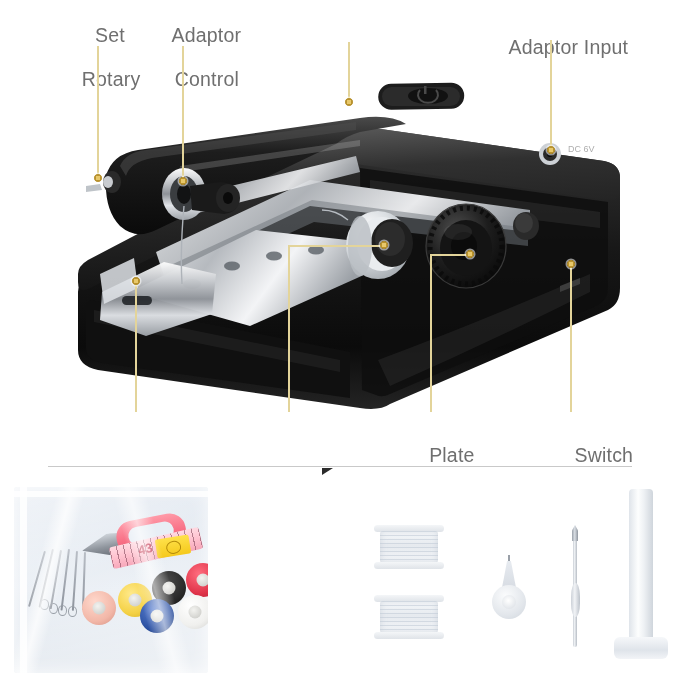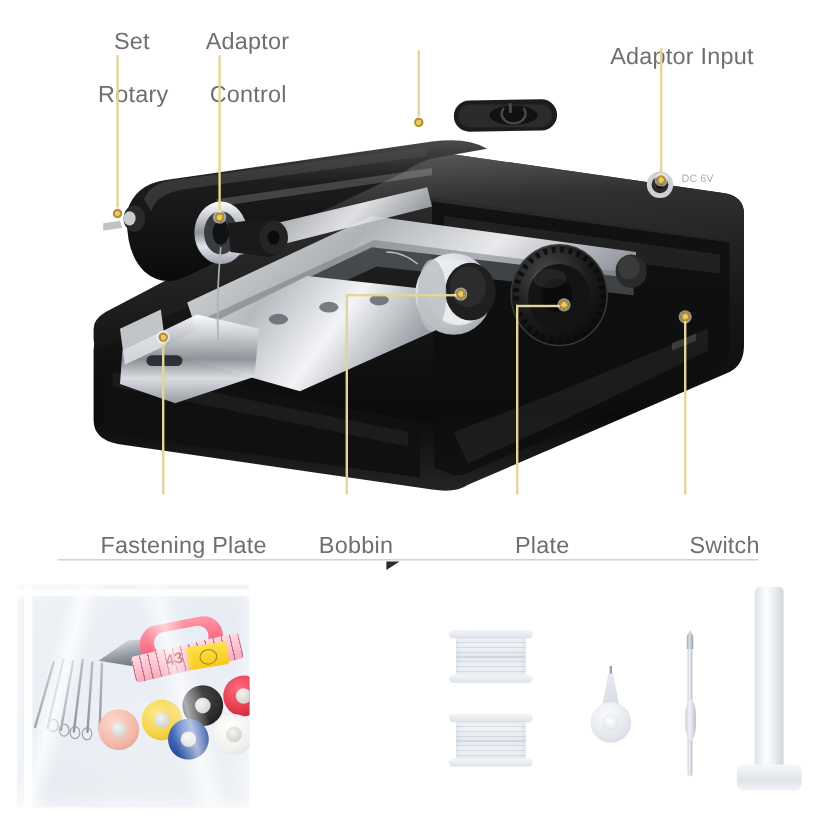--- a/index.html
+++ b/index.html
@@ -334,27 +334,21 @@
     <div class="callout-label" style="left:131px; top:2px; width:118px;">
       <span>Adaptor</span><br>
       <span>Control</span>
     </div>
 
 
     <div class="callout-label" style="left:472px; top:14px; width:160px;">
       <span>Adaptor Input</span>
     </div>
 
-    <div class="callout-label" style="left:50px; top:422px; width:172px;">
-      <span>Fastening Plate</span>
-    </div>
-
-    <div class="callout-label" style="left:232px; top:422px; width:90px;">
-      <span>Bobbin</span>
-    </div>
+
 
     <div class="callout-label" style="left:385px; top:422px; width:100px;">
       <span>Plate</span><br>
       <span>Wheel</span>
     </div>
 
     <div class="callout-label" style="left:497px; top:422px; width:180px;">
       <span>Switch</span><br>
       <span>Compartment</span>
     </div>

